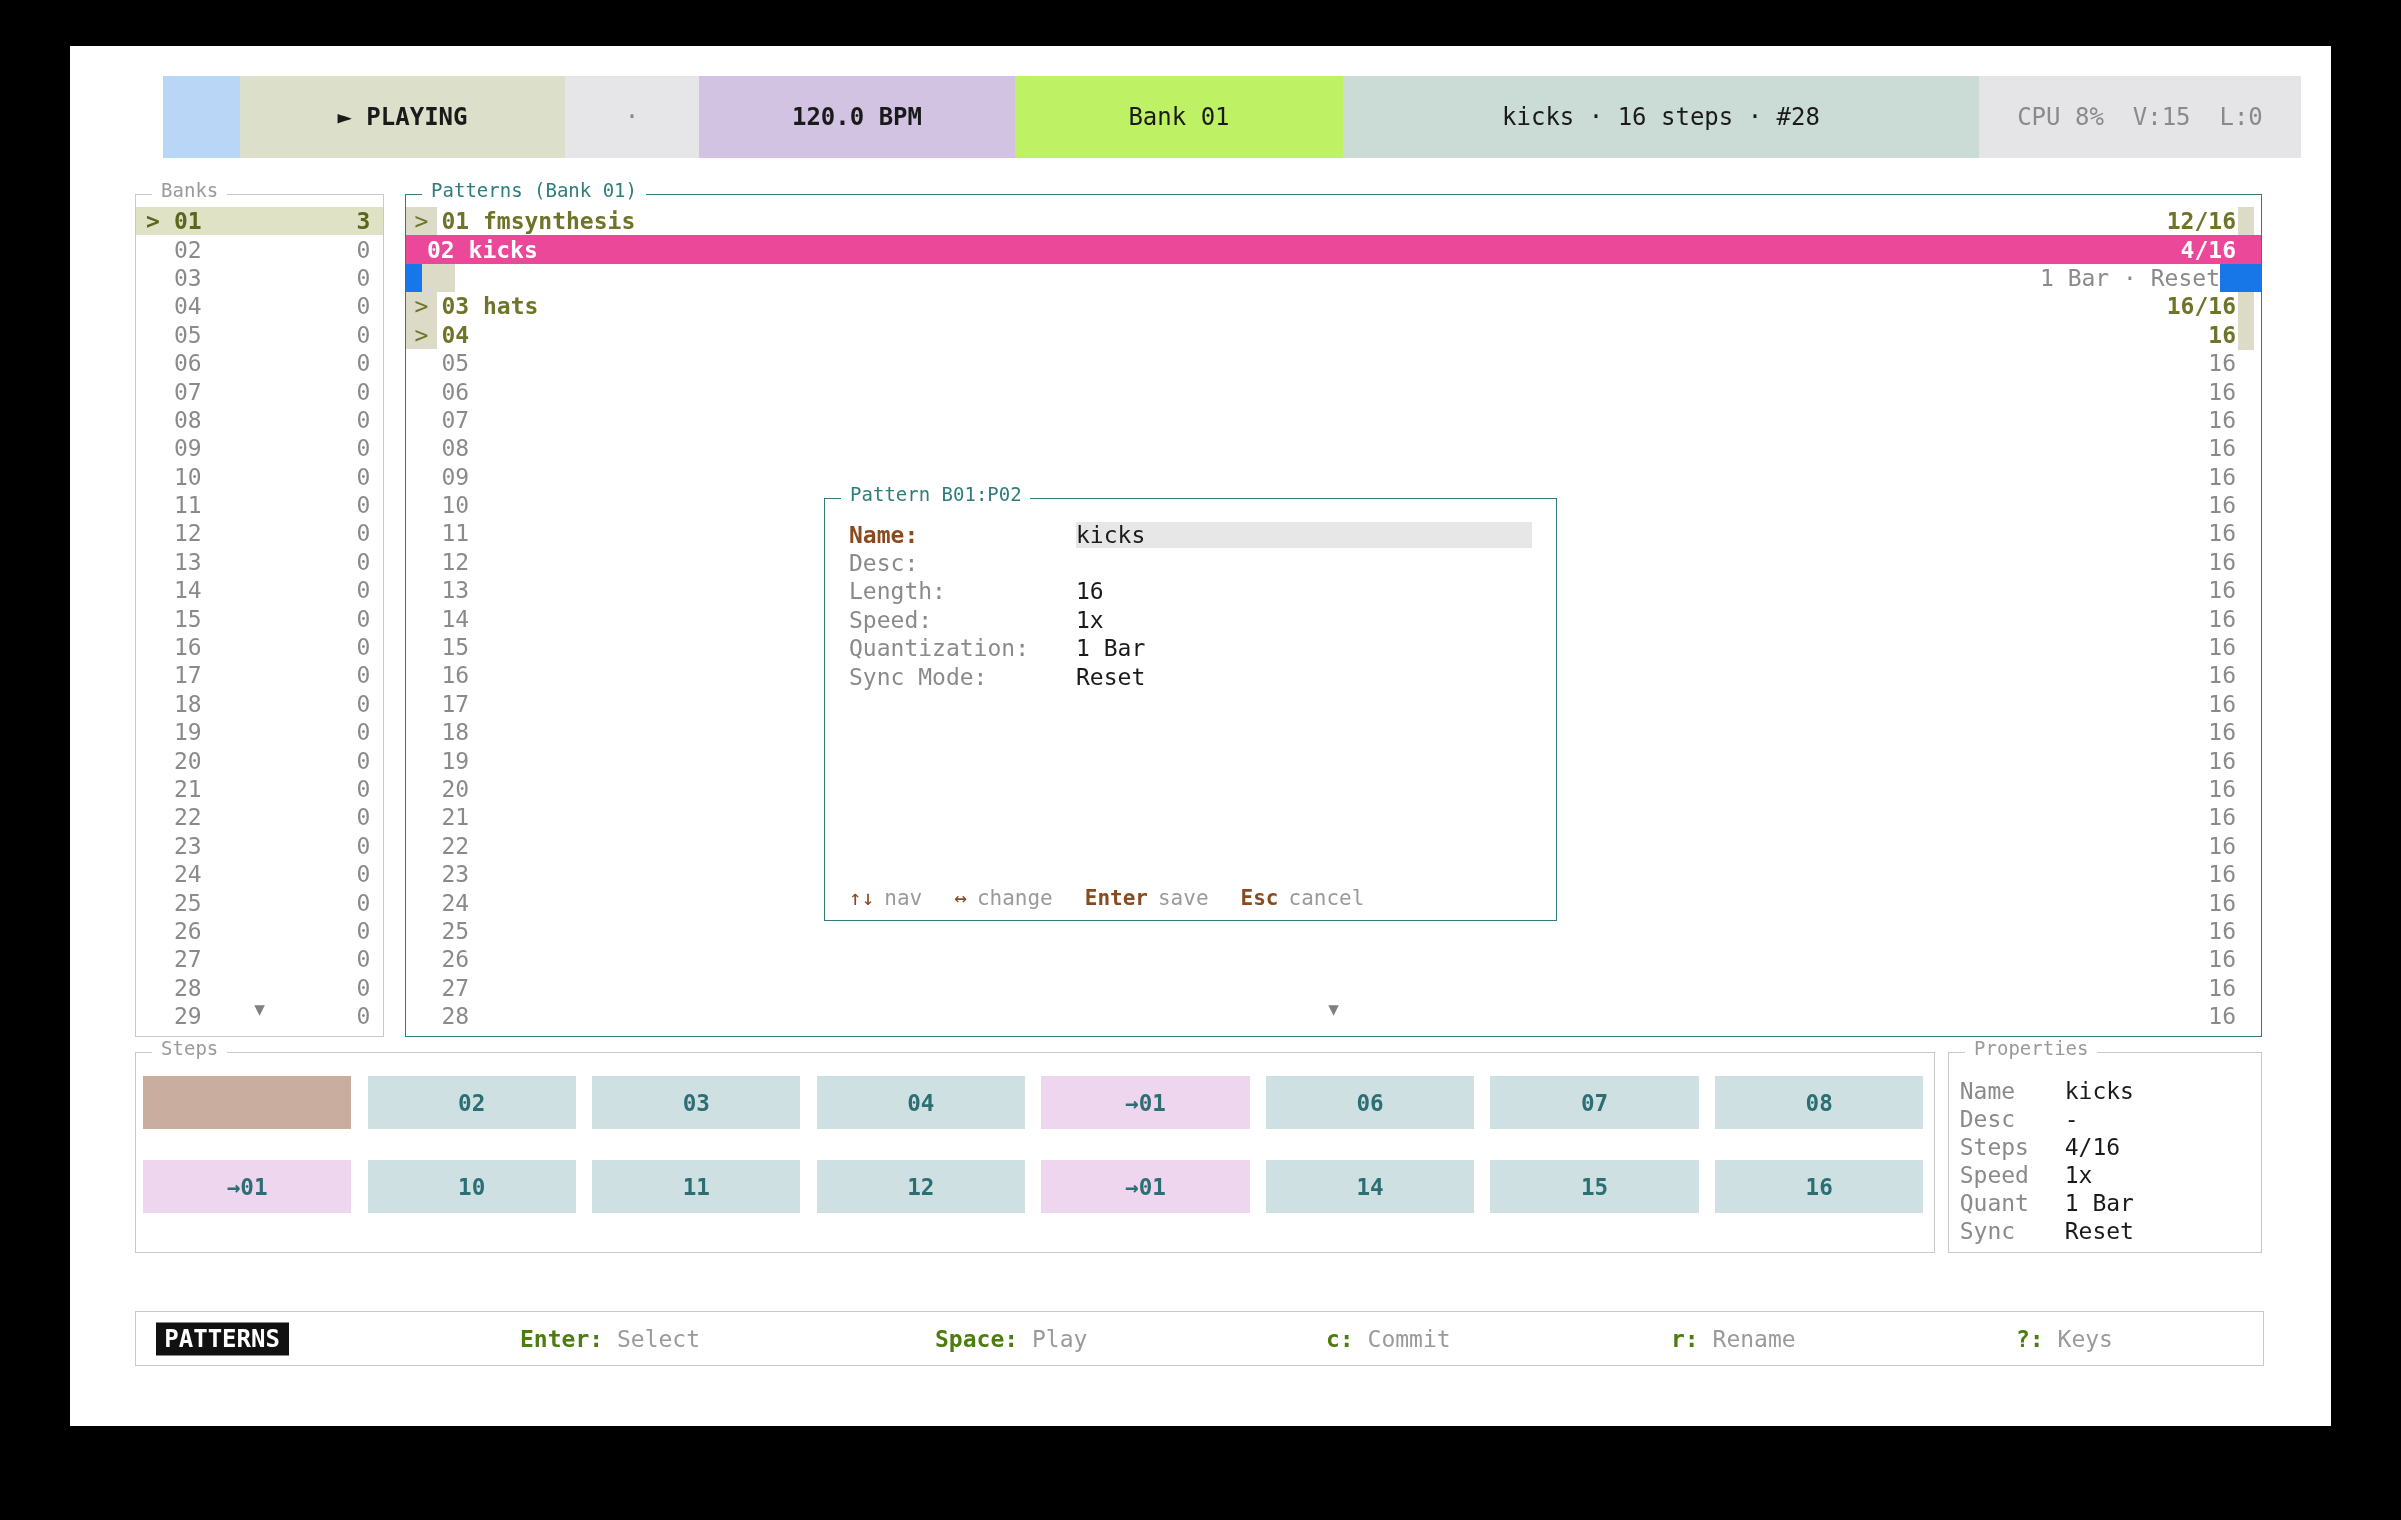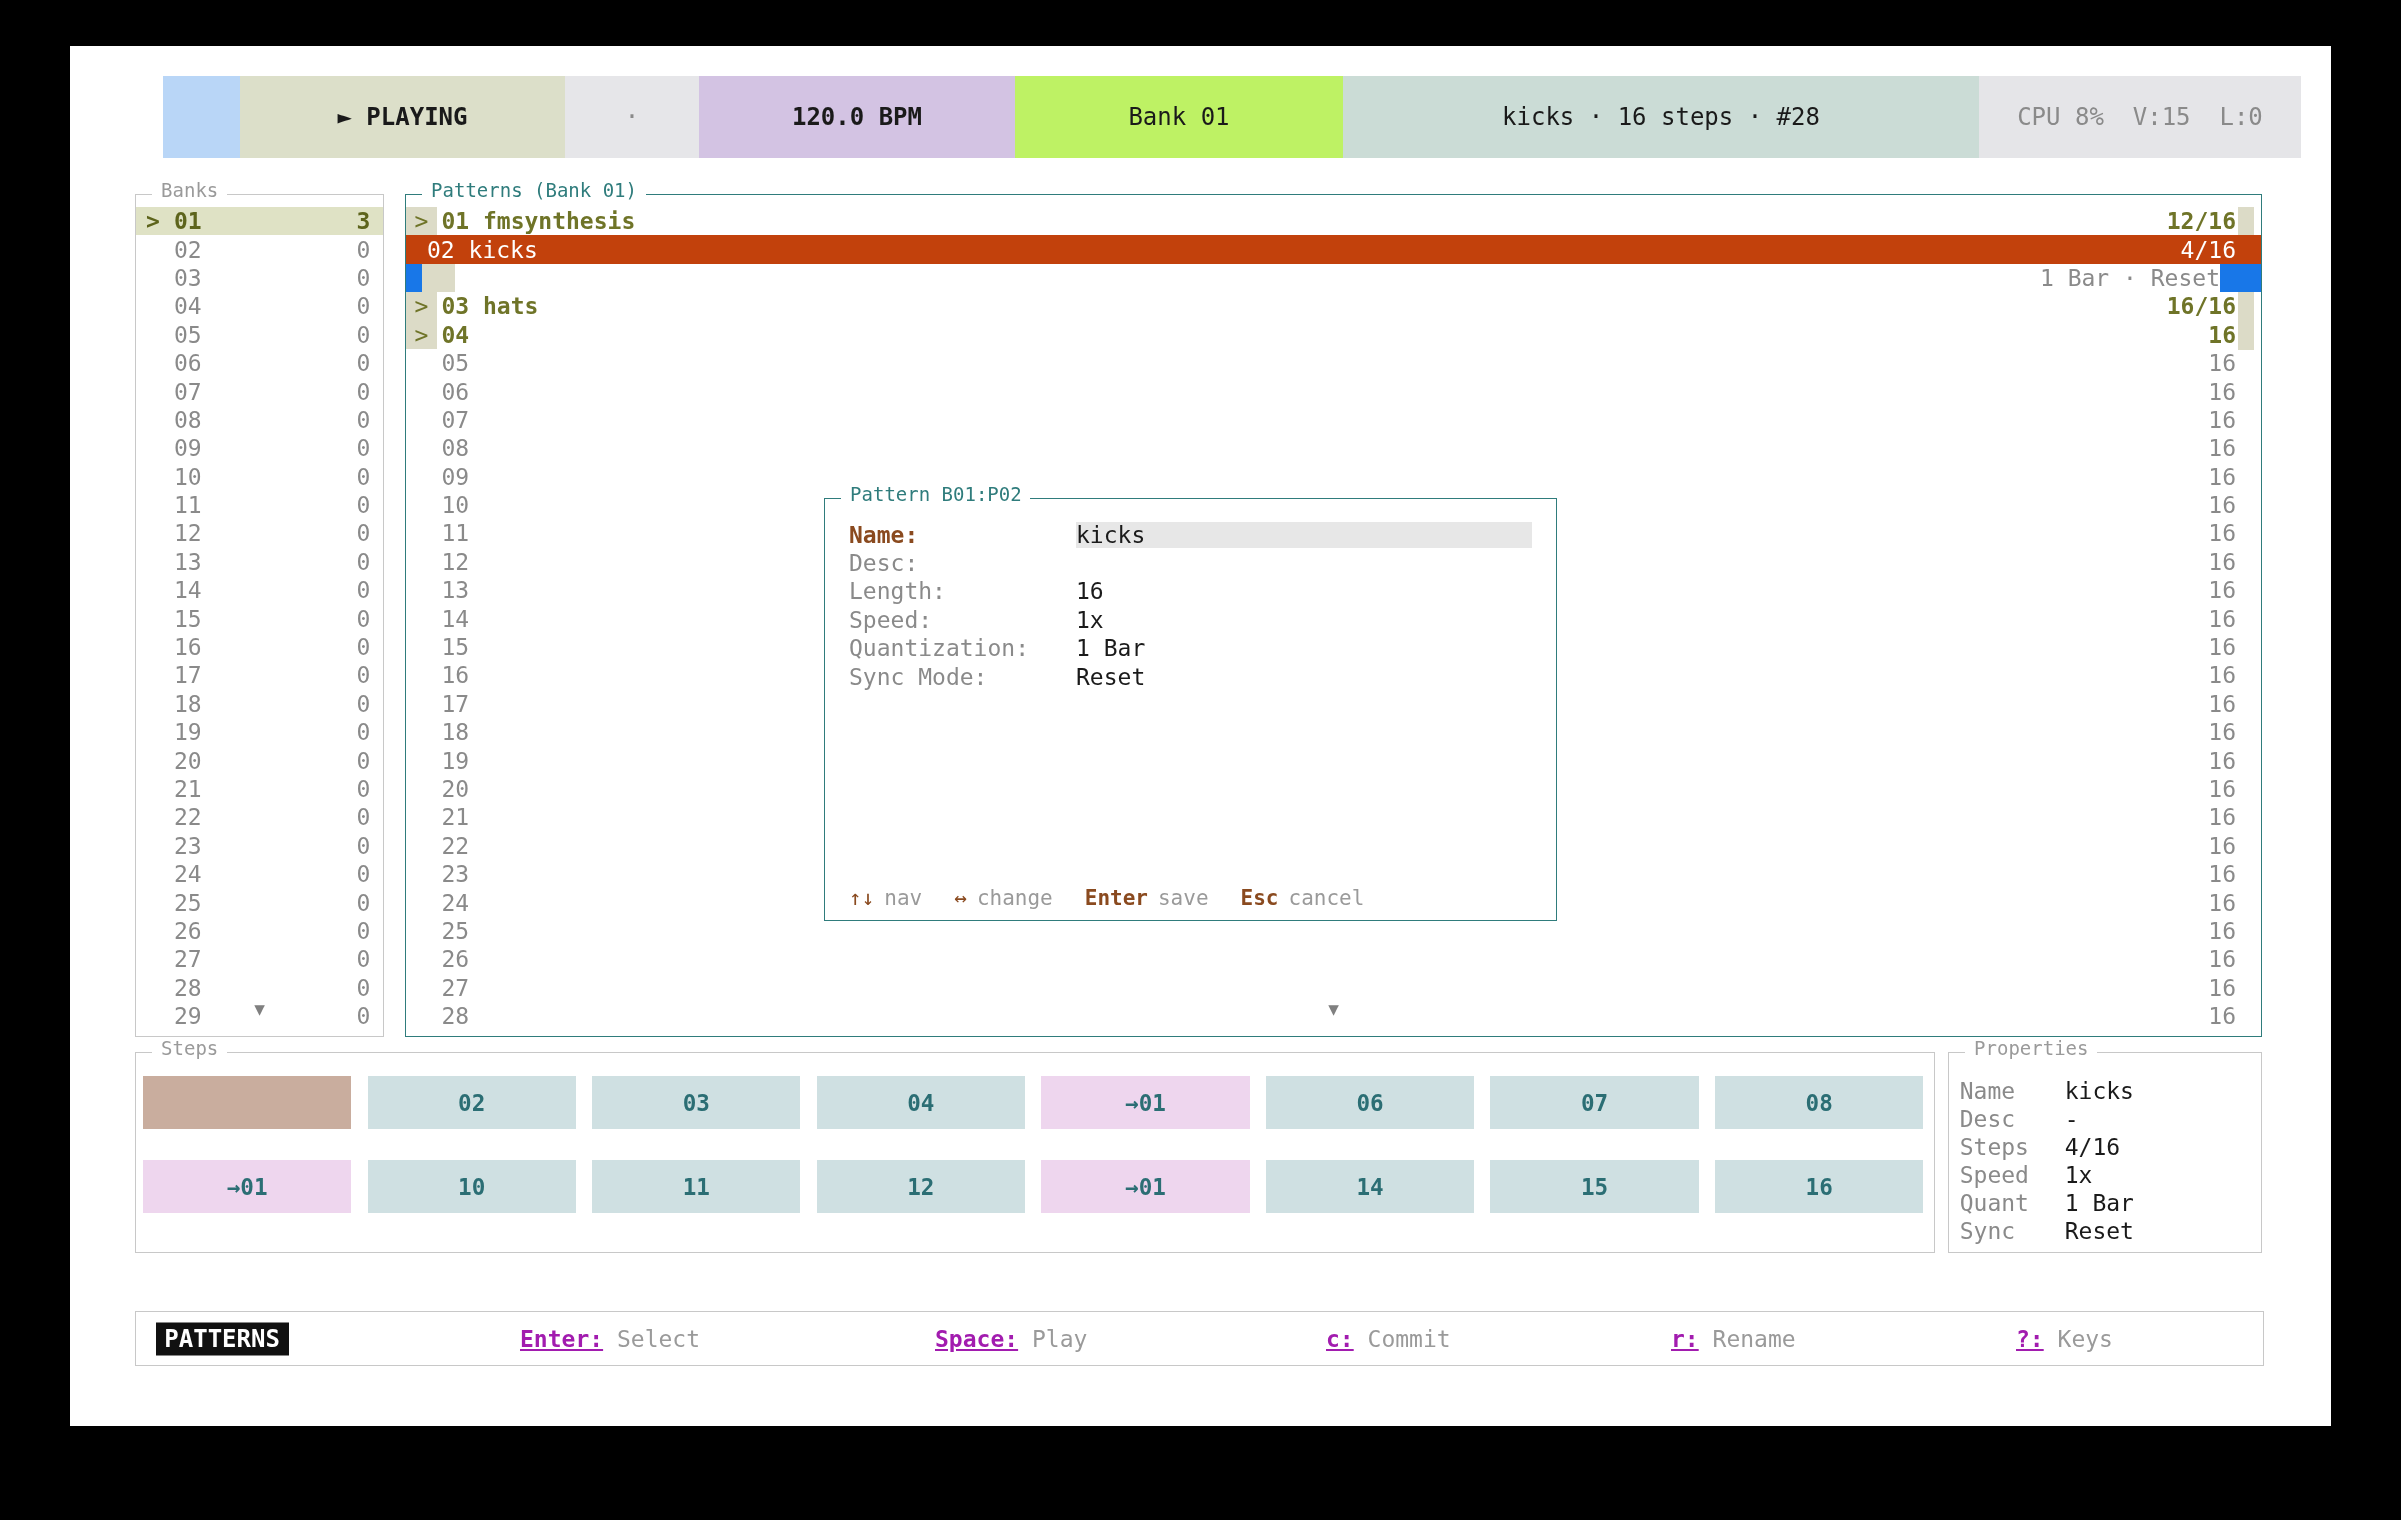--- a/index.html
+++ b/index.html
@@ -35,21 +35,21 @@
   .prow{height:28.4px;display:flex;align-items:center;position:relative;font-size:23px;}
   .prow .gut{width:31px;align-self:stretch;flex:none;display:flex;align-items:center;
              justify-content:center;}
   .prow.content .gut{background:#dcdbc7;color:#6f7428;}
   .prow .ptxt{margin-left:4.4px;white-space:pre;}
   .prow.content .ptxt{color:#6f7428;font-weight:bold;}
   .prow.empty .ptxt{color:#8a8a8a;}
   .prow .pval{margin-left:auto;padding-right:25px;white-space:pre;}
   .prow.content .pval{color:#6f7428;font-weight:bold;}
   .prow.empty .pval{color:#8a8a8a;}
-  .prow.sel{background:#c2410c;color:#ffffff;font-weight:normal;z-index:2;justify-content:center;}
+  .prow.sel{background:#ec4899;color:#ffffff;font-weight:bold;z-index:2;justify-content:center;}
   .prow.sel .ptxt{margin-left:21px;color:#fff;}
   .prow.sel .pval{color:#fff;}
   .prow.detail{z-index:2;}
   .prow.detail .blk-blue-l{width:15.7px;align-self:stretch;background:#1877e8;flex:none;}
   .prow.detail .blk-beige{width:33px;align-self:stretch;background:#dcdbc7;flex:none;}
   .prow.detail .dtxt{margin-left:auto;color:#8a8a8a;white-space:pre;}
   .prow.detail .blk-blue-r{width:41px;align-self:stretch;background:#1877e8;flex:none;}
 
   
   .modal{z-index:6;}
@@ -76,21 +76,21 @@
   .proprows{position:absolute;left:10.7px;top:24px;right:6.3px;}
   .krow{height:28px;display:flex;align-items:center;font-size:23px;}
   .krow .pl{width:105px;flex:none;color:#8a8a8a;}
   .krow .pv{color:#1a1a1a;white-space:pre;}
 
   
   .statusbar{position:absolute;background:#fff;border:1.9px solid #c8c8c8;box-sizing:border-box;}
   .mode-badge{position:absolute;left:19.5px;top:50%;transform:translateY(-50%);
               background:#111;color:#fff;font-size:24px;font-weight:bold;padding:2.5px 8.8px;}
   .sbh{position:absolute;top:50%;transform:translateY(-50%);font-size:23px;white-space:pre;}
-  .sbh .k{color:#a21caf;font-weight:bold;text-decoration:underline;}
+  .sbh .k{color:#4d7c0f;font-weight:bold;}
   .sbh .l{color:#9a9a9a;}
 </style>
 </head>
 <body>
 
 <div class="stage">
   <div class="window">
 
     <div class="topbar" id="topbar">
         <div class="tseg" style="width: 77px; background: rgb(185, 214, 247);"></div>

